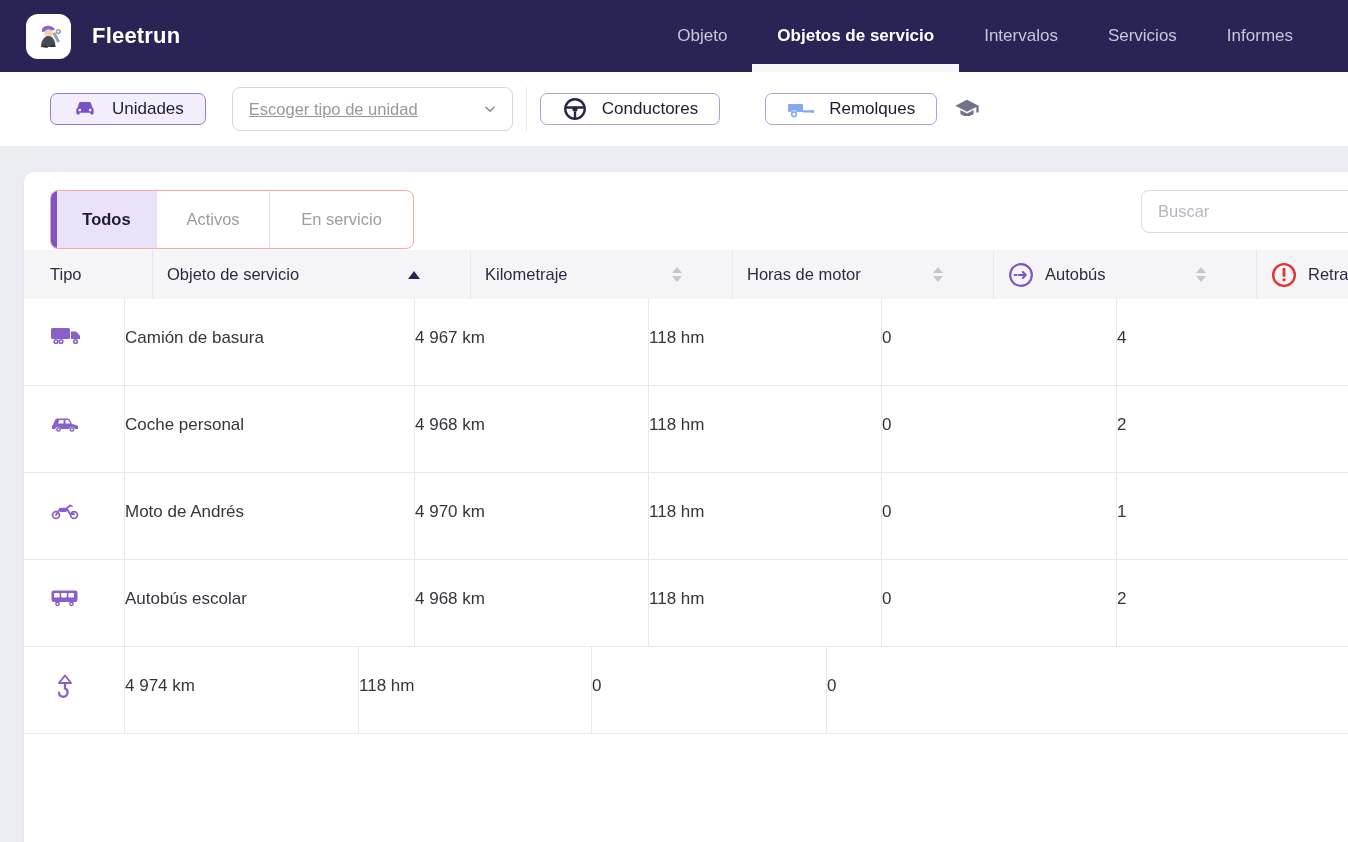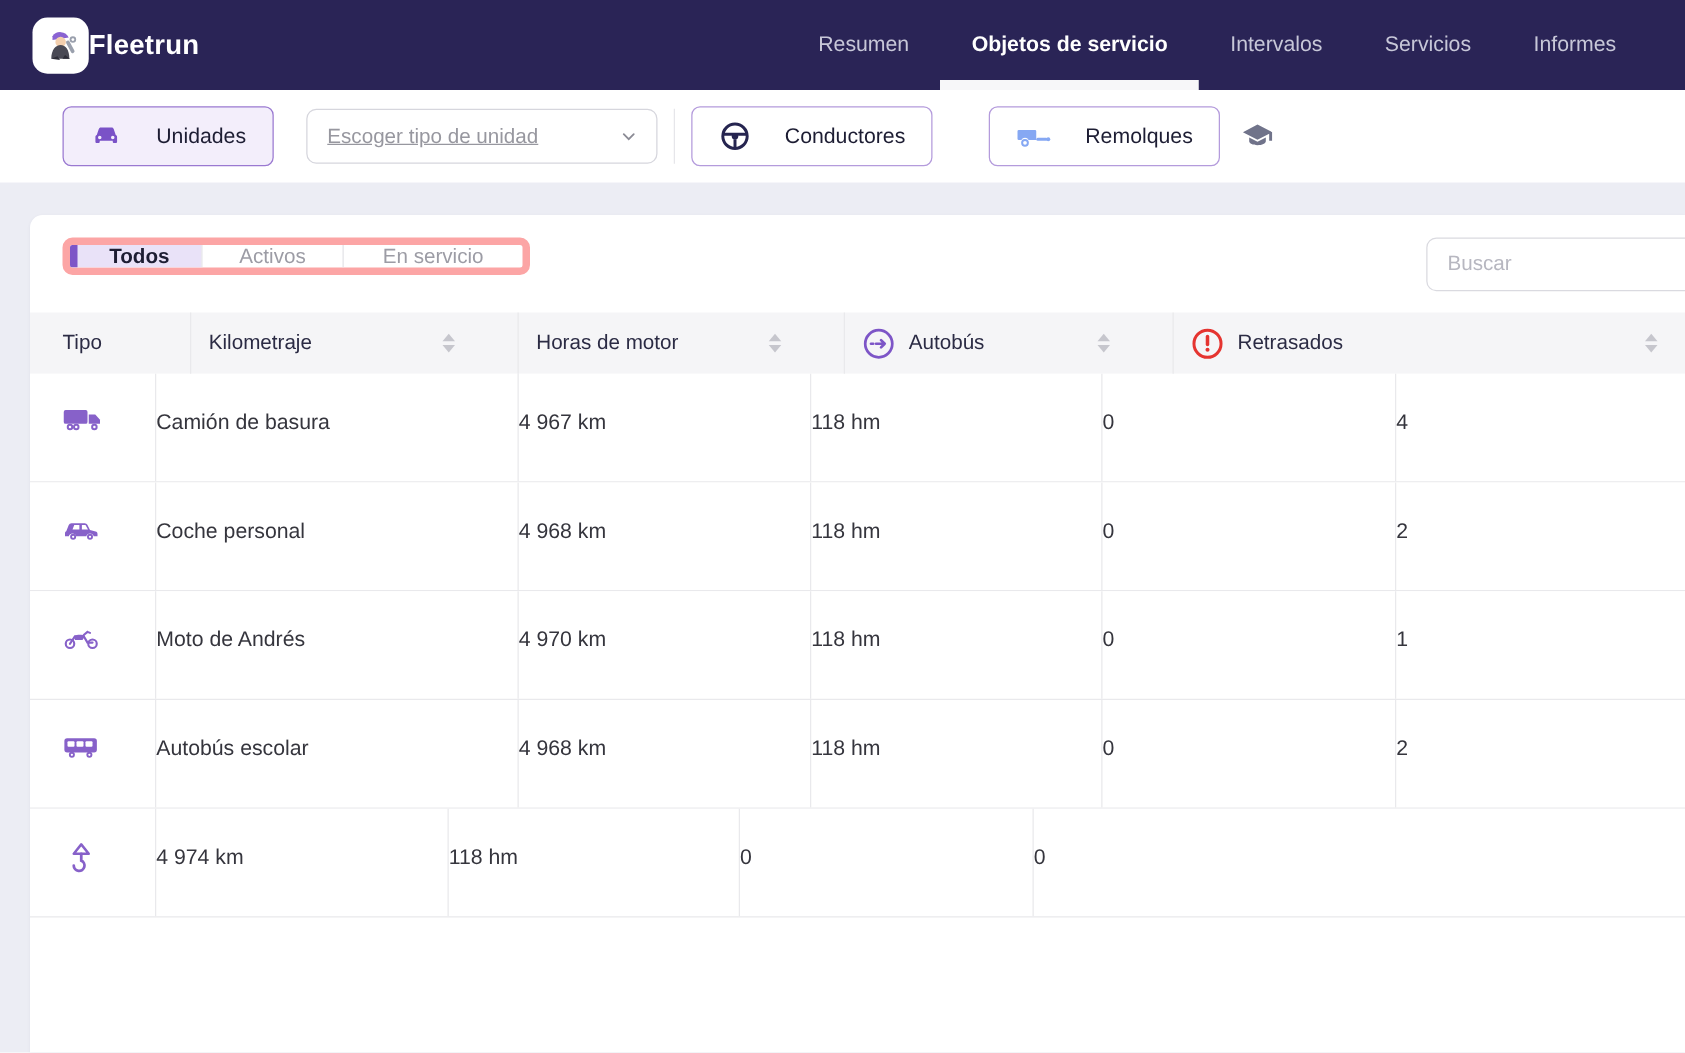--- a/index.html
+++ b/index.html
@@ -15,61 +15,61 @@
   .app-header {
     height:72px; background:#2a2456;
     display:flex; align-items:center;
     padding:0 30px 0 26px;
   }
   .logo-box {
     width:45px; height:45px; background:#fff; border-radius:12px;
     display:flex; align-items:center; justify-content:center;
     flex:0 0 auto;
   }
-  .brand-title { color:#fff; font-size:22px; font-weight:bold; letter-spacing:.2px; }
+  .brand-title { color:#fff; font-size:22px; font-weight:bold; margin-left:21px; letter-spacing:.2px; }
   .main-nav { margin-left:auto; display:flex; height:100%; }
   .nav-item {
     position:relative; height:100%; display:flex; align-items:center;
     padding:0 25px; color:#c7c7d8; font-size:17px; cursor:pointer; white-space:nowrap;
   }
   .nav-item.active { color:#ffffff; font-weight:600; }
   .nav-item.active::after {
     content:""; position:absolute; left:0; right:0; bottom:0; height:8px;
     background:#f7f7f9;
   }
 
   
   .toolbar {
     height:74px; background:#fff; display:flex; align-items:center;
     padding-left:50px;
   }
   .tb-btn {
-    height:48px; border-radius:7px; display:inline-flex; align-items:center;
-    gap:27px; padding:0 21px; font-size:17px; color:#1d1d33; cursor:pointer;
+    height:32px; border-radius:7px; display:inline-flex; align-items:center;
+    gap:14px; padding:0 21px; font-size:17px; color:#1d1d33; cursor:pointer;
     background:#fff; border:1.5px solid #b49bdc;
   }
   .tb-btn.filled { background:#f3eefb; border-color:#9a79d1; }
   .tb-select {
     margin-left:26px; width:281px; height:44px; border:1px solid #d6d6dd; border-radius:8px;
     display:flex; align-items:center; padding:0 14px 0 16px; color:#97979f; font-size:16.5px;
     background:#fff; cursor:pointer;text-decoration:underline;
   }
   .vdivider { width:1px; height:44px; background:#e6e6ea; margin-left:13px; }
   .ml13 { margin-left:13px; } .ml28 { margin-left:45px; } .ml14 { margin-left:14px; }
   .gradcap { display:flex; align-items:center; cursor:pointer; }
 
   
   .card {
     position:absolute; top:172px; left:24px; right:0; bottom:0;
     background:#fff; border-radius:10px 0 0 0;
     box-shadow:0 1px 3px rgba(40,35,90,.06);
   }
   .card-top { position:relative; height:78px; padding:18px 0 0 26px; }
   .tab-group {
-    display:inline-flex; height:30px; border:6px solid #fca5a5; border-radius:8px;
+    display:inline-flex; height:59px; border:1px solid #fca5a5; border-radius:8px;
     overflow:hidden; background:#fff;
   }
   .tab {
     display:flex; align-items:center; justify-content:center;
     color:#9c9ca5; font-size:16.5px; cursor:pointer; border-left:1px solid #e3e3e8;
   }
   .tab:first-child { border-left:none; }
   .tab.active {
     background:#e9e2f8; color:#1d1d33; font-weight:600; position:relative;
     padding-left:6px;
@@ -127,21 +127,21 @@
       <circle cx="16.5" cy="14.5" r="4.2" fill="#f3cfae"></circle>
       <path d="M9 28 c0-7 3.5-11 7.5-11 s7 4 7 11 z" fill="#4a4a55"></path>
       <path d="M9 28 l5-2 2 3 z M24 28 l-4-3 -2 3 z" fill="#2e2e38"></path>
       <rect x="22.5" y="13" width="3" height="11" rx="1.4" transform="rotate(-28 24 18)" fill="#9aa0ad"></rect>
       <circle cx="26.3" cy="12.6" r="2.6" fill="#9aa0ad"></circle>
       <circle cx="26.3" cy="12.6" r="1.1" fill="#ffffff"></circle>
     </svg>
   </div>
   <div class="brand-title">Fleetrun</div>
   <nav class="main-nav">
-    <div class="nav-item">Resumen</div>
+    <div class="nav-item">Objeto</div>
     <div class="nav-item active">Objetos de servicio</div>
     <div class="nav-item">Intervalos</div>
     <div class="nav-item">Servicios</div>
     <div class="nav-item">Informes</div>
   </nav>
 </header>
 
 <div class="toolbar">
   <button class="tb-btn filled">
     <span class="veh-icon">
@@ -202,20 +202,26 @@
     </div>
     <input class="search-input" type="text" placeholder="Buscar" style="">
   </div>
 
   <div class="table">
 
     <div class="thead">
       <div class="th c-type">
         <span>Tipo</span>
       </div>
+      <div class="th c-name">
+        <span>Objeto de servicio</span>
+        <span class="sort">
+            <span class="tri-up-dark"></span>
+          </span>
+      </div>
       <div class="th c-km">
         <span>Kilometraje</span>
         <span class="sort">
             <span class="tri-up"></span>
             <span class="tri-dn"></span>
           </span>
       </div>
       <div class="th c-hm">
         <span>Horas de motor</span>
         <span class="sort">

